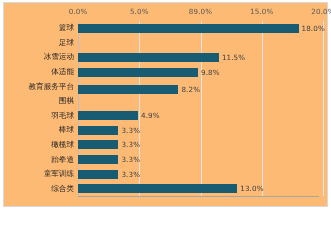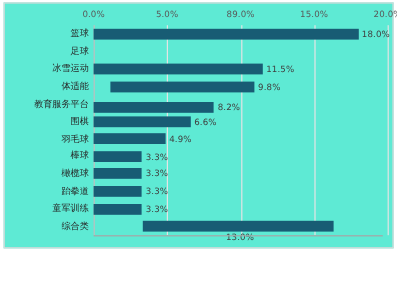--- a/index.html
+++ b/index.html
@@ -19,21 +19,21 @@
     overflow: hidden;
   }
   .chart-frame {
     position: absolute;
     left: 3px;
     top: 2px;
     width: 325px;
     height: 205px;
     border: 1px solid #d9d9d9;
     box-sizing: border-box;
-    background: #5eead4;
+    background: #fdba74;
     text-decoration: underline;
   }
   
   .axis-labels {
     position: absolute;
     left: 0;
     top: 0;
     width: 100%;
     height: 18px;
   }
@@ -158,53 +158,49 @@
         </div>
       <div class="rows">
           <div class="bar-row" style="top: 2.77083px; height: 9.04167px;">
             <div class="bar" style="width: 220.5px; background: rgb(24, 92, 116);"></div>
             <div class="bar-value">18.0%</div>
           </div>
           <div class="bar-row" style="top: 31.9375px; height: 9.04167px;">
             <div class="bar" style="width: 140.875px; background: rgb(24, 92, 116);"></div>
             <div class="bar-value">11.5%</div>
           </div>
-          <div class="bar-row" style="top: 46.5208px; height: 9.04167px; padding-left: 14px;">
+          <div class="bar-row" style="top: 46.5208px; height: 9.04167px;">
             <div class="bar" style="width: 120.05px; background: rgb(24, 92, 116);"></div>
             <div class="bar-value">9.8%</div>
           </div>
           <div class="bar-row" style="top: 64px; height: 9.04167px;">
             <div class="bar" style="width: 100.45px; background: rgb(24, 92, 116);"></div>
             <div class="bar-value">8.2%</div>
           </div>
-          <div class="bar-row" style="top: 75.6875px; height: 9.04167px;">
-            <div class="bar" style="width: 80.85px; background: rgb(24, 92, 116);"></div>
-            <div class="bar-value">6.6%</div>
-          </div>
           <div class="bar-row" style="top: 90.2708px; height: 9.04167px;">
             <div class="bar" style="width: 60.025px; background: rgb(24, 92, 116);"></div>
             <div class="bar-value">4.9%</div>
           </div>
           <div class="bar-row" style="top: 104.854px; height: 9.04167px;">
             <div class="bar" style="width: 40.425px; background: rgb(24, 92, 116);"></div>
             <div class="bar-value">3.3%</div>
           </div>
           <div class="bar-row" style="top: 119.438px; height: 9.04167px;">
             <div class="bar" style="width: 40.425px; background: rgb(24, 92, 116);"></div>
             <div class="bar-value">3.3%</div>
           </div>
           <div class="bar-row" style="top: 134.021px; height: 9.04167px;">
             <div class="bar" style="width: 40.425px; background: rgb(24, 92, 116);"></div>
             <div class="bar-value">3.3%</div>
           </div>
           <div class="bar-row" style="top: 148.604px; height: 9.04167px;">
             <div class="bar" style="width: 40.425px; background: rgb(24, 92, 116);"></div>
             <div class="bar-value">3.3%</div>
           </div>
-          <div class="bar-row" style="top: 163.188px; height: 9.04167px; flex-direction: column;">
+          <div class="bar-row" style="top: 163.188px; height: 9.04167px;">
             <div class="bar" style="width: 159.25px; background: rgb(24, 92, 116);"></div>
             <div class="bar-value">13.0%</div>
           </div>
         </div>
     </div>
 
     <div class="bottom-axis"></div>
   </div>
 </div>
 

